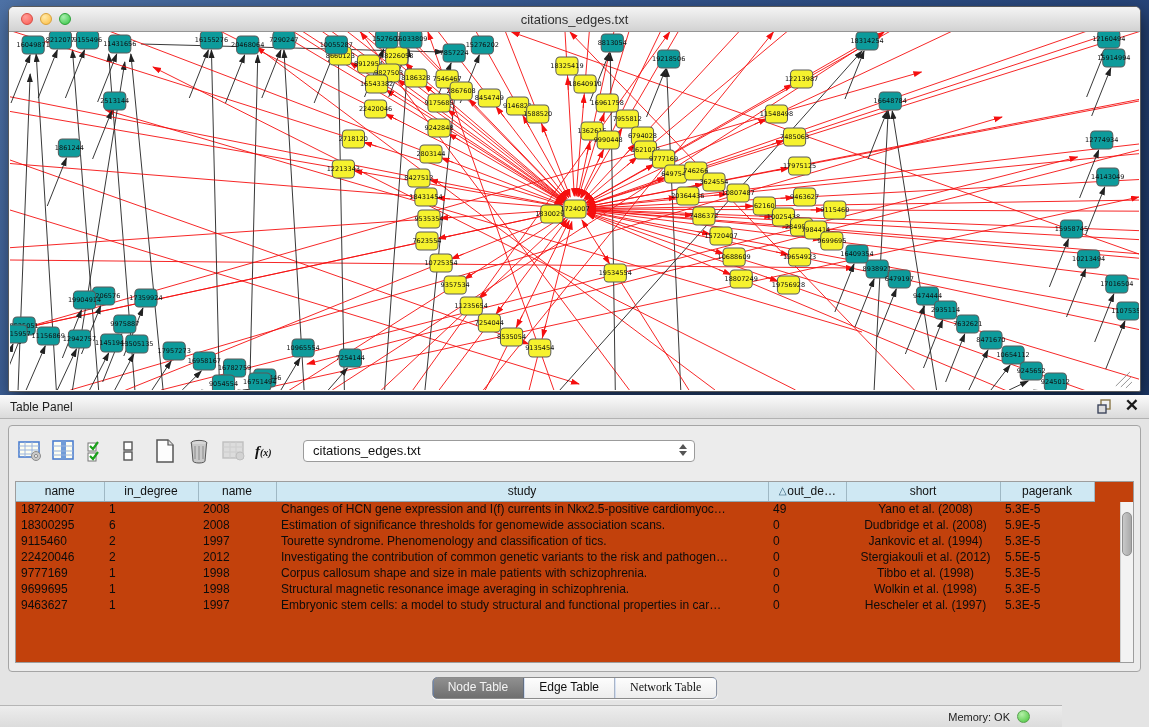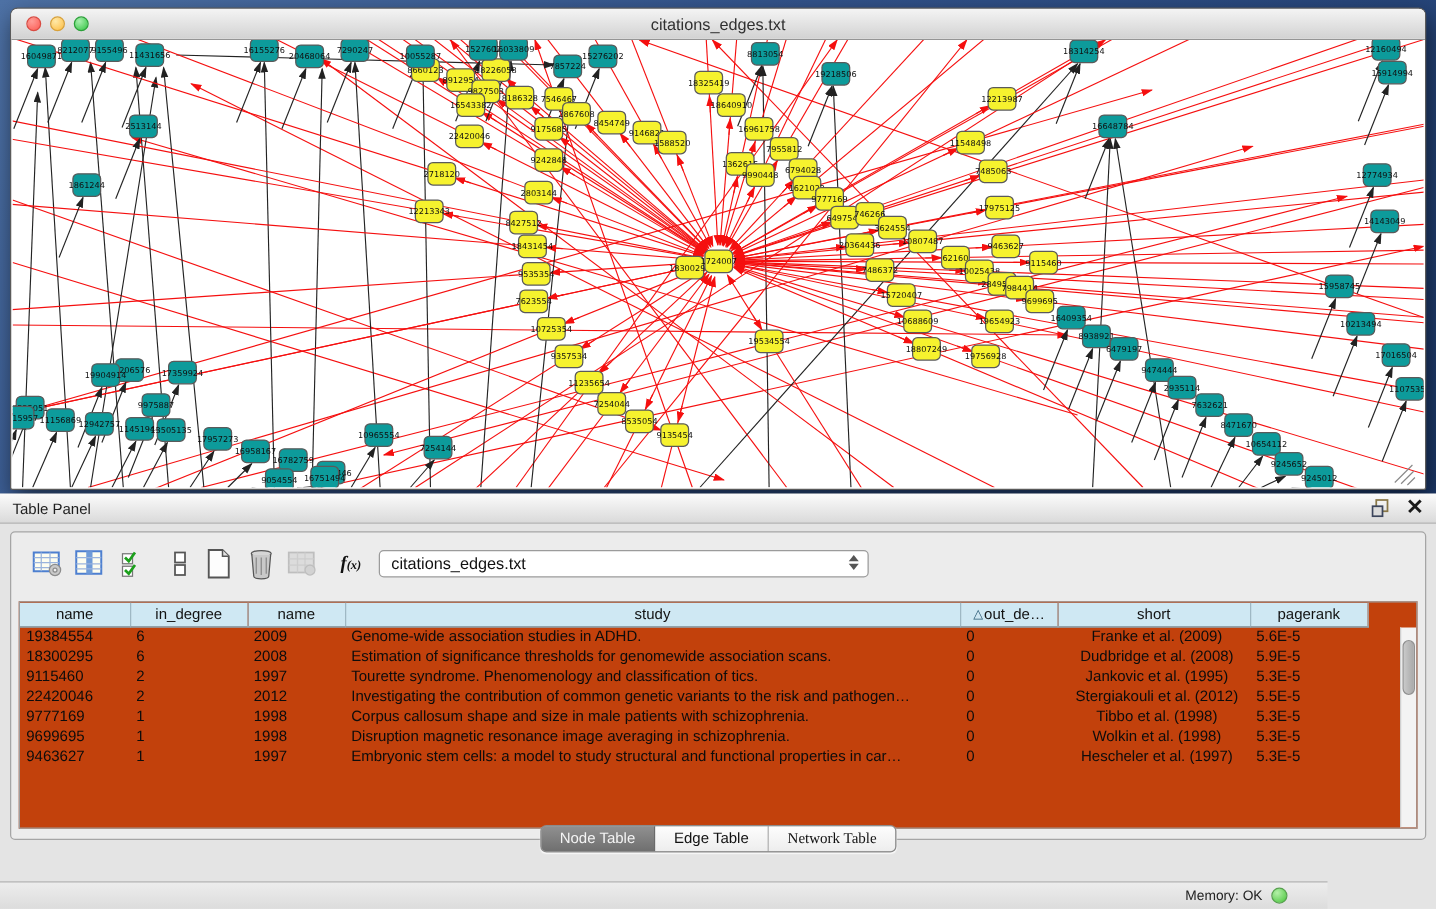--- a/index.html
+++ b/index.html
@@ -30,21 +30,21 @@
     border-bottom:1px solid #b2b2b2; position:relative; }
   .panel-title { position:absolute; left:10px; top:5px; font-size:12px; color:#1e1e1e; }
   .panel-controls { position:absolute; right:10px; top:3px; display:flex; gap:12px; align-items:center; }
   .close-x { font-size:17px; font-weight:bold; color:#1a1a1a; line-height:16px; cursor:default; }
 
   .panel-box { position:absolute; left:8px; top:30px; width:1133px; height:247px;
     background:#ececec; border:1px solid #a5a5a5; border-radius:4px; }
 
   
   .toolbar { position:absolute; left:8px; top:7px; height:36px; display:flex; align-items:center; }
-  .tb-btn { width:34px; height:32px; display:flex; align-items:center; justify-content:flex-end; }
+  .tb-btn { width:34px; height:32px; display:flex; align-items:center; justify-content:flex-start; }
   .fx { font-family:"Liberation Serif", serif; font-style:italic; font-weight:bold;
     font-size:15px; color:#111; }
   .fx small { font-size:10px; }
   .combo { position:relative; margin-left:14px; width:392px; height:22px; background:#fff;
     border:1px solid #9b9b9b; border-radius:4px; font-size:13px; color:#111;
     line-height:20px; padding-left:9px; }
   .combo-arrows { position:absolute; right:7px; top:3px; display:flex; flex-direction:column; gap:2px; }
   .arr-up { width:0; height:0; border-left:4px solid transparent; border-right:4px solid transparent;
     border-bottom:5px solid #555; }
   .arr-dn { width:0; height:0; border-left:4px solid transparent; border-right:4px solid transparent;
@@ -60,23 +60,23 @@
   table.grid td { height:16px; padding:0 0 0 5px; white-space:nowrap; overflow:hidden;
     color:#0c0c0c; }
   td.ctr { text-align:center; padding:0; }
   .sort-tri { display:inline-block; transform:scale(.85); color:#2a5a74; }
   .vscroll { position:absolute; right:0; top:20px; bottom:0; width:13px;
     background:#f3f3f3; border-left:1px solid #cfcfcf; }
   .vthumb { position:absolute; left:1px; right:1px; top:10px; height:44px;
     background:linear-gradient(90deg,#c9c9c9,#a9a9a9); border:1px solid #909090; border-radius:6px; }
 
   
-  .tabs { position:absolute; left:50%; top:265px; transform:translateX(-50%);
+  .tabs { position:absolute; left:50%; top:282px; transform:translateX(-50%);
     display:flex; border:1px solid #8b8b8b; border-radius:5px; overflow:hidden;
-    background:#a3a3a3; box-shadow:0 1px 1px rgba(255,255,255,.8); }
+    background:#3b82f6; box-shadow:0 1px 1px rgba(255,255,255,.8); }
   .tab { padding:2px 15px 3px; font-size:12px; color:#111; border-right:1px solid #bcbcbc;
     background:linear-gradient(#fdfdfd,#ededed); }
   .tab:last-child { border-right:none;font-family:Liberation Serif, serif; }
   .tab.active { background:linear-gradient(#909090,#6f6f6f); color:#f4f4f4;
     border-right:1px solid #6a6a6a; }
 
   
   .statusbar { position:absolute; left:0; top:705px; width:1062px; height:22px;
     background:linear-gradient(#ededed,#dcdcdc); border-top:1px solid #b5b5b5;
     display:flex; align-items:center; justify-content:flex-end; padding-right:32px; gap:7px; }
@@ -647,44 +647,44 @@
               <th>in_degree</th>
               <th>name</th>
               <th>study</th>
               <th><span class="sort-tri">△ </span>out_de…</th>
               <th>short</th>
               <th>pagerank</th>
             </tr>
           </thead>
         <tbody id="tbody-rows">
             <tr>
-              <td>19384554</td>
-              <td>6</td>
-              <td>2009</td>
-              <td>Genome-wide association studies in ADHD.</td>
-              <td>0</td>
-              <td class="ctr">Franke et al. (2009)</td>
-              <td>5.6E-5</td>
+              <td>18724007</td>
+              <td>1</td>
+              <td>2008</td>
+              <td>Changes of HCN gene expression and I(f) currents in Nkx2.5-positive cardiomyoc…</td>
+              <td>49</td>
+              <td class="ctr">Yano et al. (2008)</td>
+              <td>5.3E-5</td>
             </tr>
             <tr>
               <td>18300295</td>
               <td>6</td>
               <td>2008</td>
               <td>Estimation of significance thresholds for genomewide association scans.</td>
               <td>0</td>
               <td class="ctr">Dudbridge et al. (2008)</td>
               <td>5.9E-5</td>
             </tr>
             <tr>
               <td>9115460</td>
               <td>2</td>
               <td>1997</td>
               <td>Tourette syndrome. Phenomenology and classification of tics.</td>
               <td>0</td>
-              <td class="ctr">Jankovic et al. (1995)</td>
+              <td class="ctr">Jankovic et al. (1994)</td>
               <td>5.3E-5</td>
             </tr>
             <tr>
               <td>22420046</td>
               <td>2</td>
               <td>2012</td>
               <td>Investigating the contribution of common genetic variants to the risk and pathogen…</td>
               <td>0</td>
               <td class="ctr">Stergiakouli et al. (2012)</td>
               <td>5.5E-5</td>
@@ -695,21 +695,21 @@
               <td>1998</td>
               <td>Corpus callosum shape and size in male patients with schizophrenia.</td>
               <td>0</td>
               <td class="ctr">Tibbo et al. (1998)</td>
               <td>5.3E-5</td>
             </tr>
             <tr>
               <td>9699695</td>
               <td>1</td>
               <td>1998</td>
-              <td>Disruption magnetic resonance image averaging in schizophrenia.</td>
+              <td>Structural magnetic resonance image averaging in schizophrenia.</td>
               <td>0</td>
               <td class="ctr">Wolkin et al. (1998)</td>
               <td>5.3E-5</td>
             </tr>
             <tr>
               <td>9463627</td>
               <td>1</td>
               <td>1997</td>
               <td>Embryonic stem cells: a model to study structural and functional properties in car…</td>
               <td>0</td>

